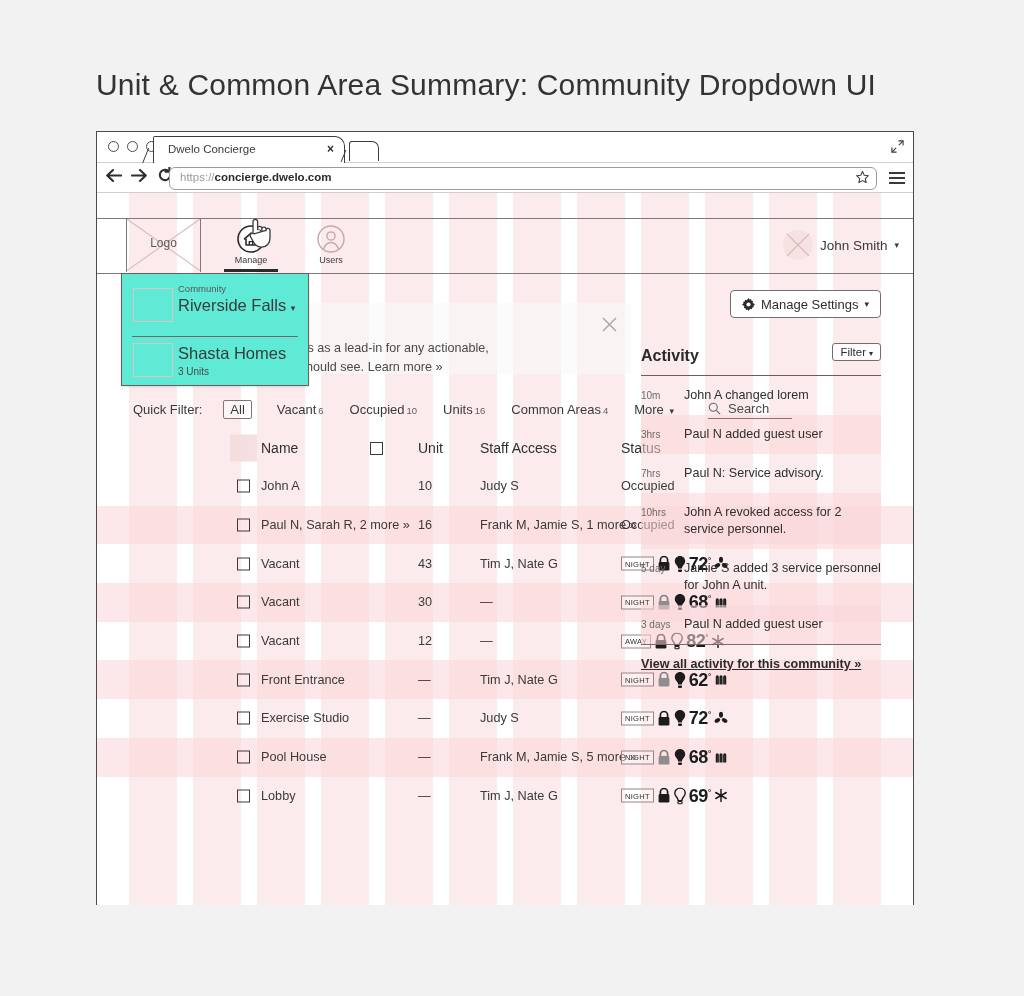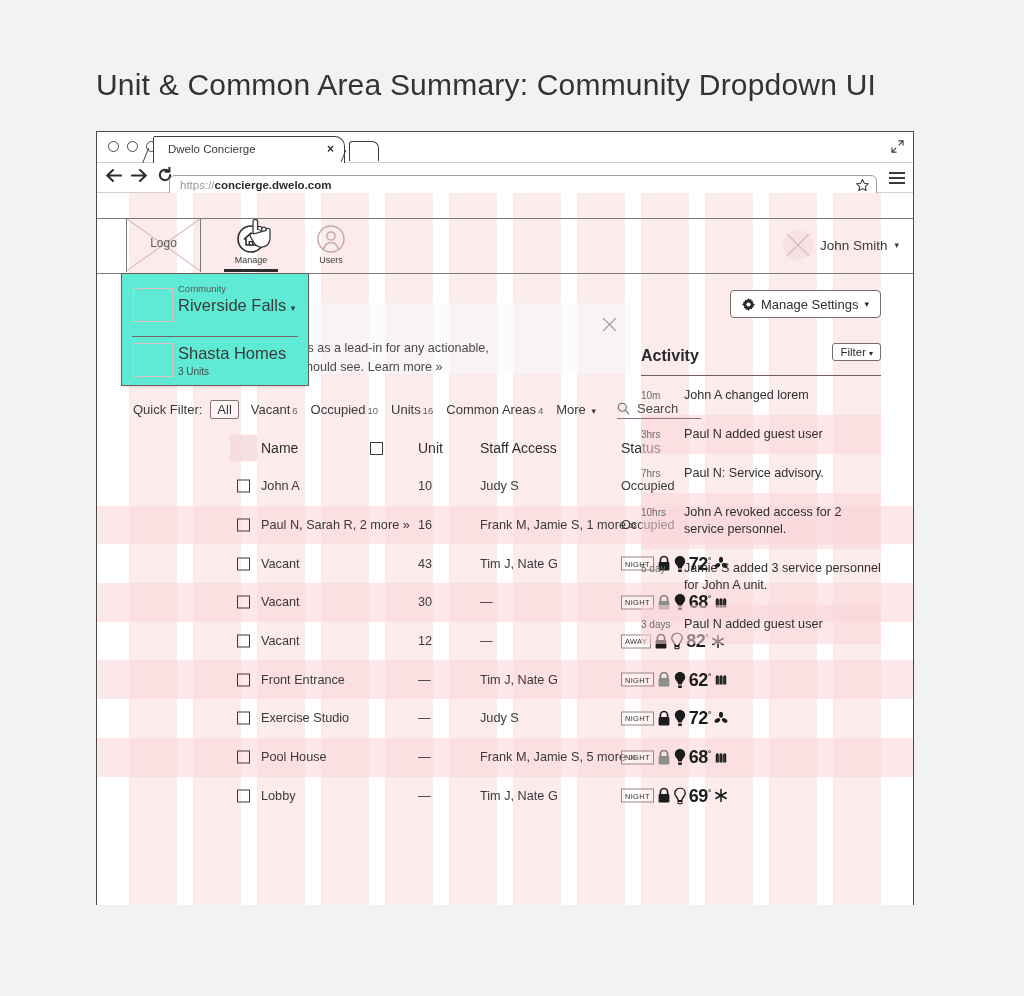--- a/index.html
+++ b/index.html
@@ -54,21 +54,21 @@
   }
   .maximize{
     position:absolute;right:9px;top:8px;width:13px;height:13px;color:#3a3a3a;
   }
   .nav-bar{
     position:relative;height:29px;border-bottom:1px solid #cfcfcf;background:#fff;
   }
   .nav-btns{position:absolute;left:8px;top:4px;display:flex;gap:9px;align-items:center;}
   .nav-btns svg{display:block}
   .urlbar{
-    position:absolute;left:72px;top:12px;right:36px;height:21px;
+    position:absolute;left:72px;top:4px;right:36px;height:21px;
     border:1.4px solid #9c9c9c;border-radius:6px;background:#fff;
   }
   .url-text{position:absolute;left:10px;top:3px;font-size:11.5px;}
   .url-scheme{color:#9a9a9a;}
   .url-host{color:#2b2b2b;font-weight:bold;}
   .url-star{position:absolute;right:6px;top:2px;}
   .hamburger{position:absolute;right:8px;top:6px;width:16px;}
   .hamburger i{display:block;height:2px;background:#3a3a3a;margin:3px 0;}
 
   
@@ -138,21 +138,21 @@
   .manage-settings{
     position:absolute;right:32px;top:97px;height:26px;
     border:1.2px solid #7b6a6c;border-radius:4px;background:#fff;
     display:flex;align-items:center;gap:6px;padding:0 11px;
     font-size:13px;color:#2e2e2e;z-index:12;cursor:pointer;
   }
 
   
   .quickfilter{
     position:absolute;left:36px;top:207px;display:flex;align-items:center;
-    font-size:13px;color:#3a3a3a;z-index:12;gap:0;
+    font-size:13px;color:#3a3a3a;z-index:12;gap:13px;
   }
   .qf-label{margin-right:8px;}
   .qf-chip{
     border:1.1px solid #8a7375;border-radius:2px;padding:1px 6px;margin-right:12px;
     background:rgba(255,255,255,.5);cursor:pointer;
   }
   .qf-item{margin-right:13px;cursor:pointer;white-space:nowrap;}
   .qf-item .cnt{font-size:9.5px;color:#5e5e5e;margin-left:2px;}
   .qf-search{position:relative;margin-left:8px;display:flex;align-items:center;gap:7px;
     border-bottom:1.4px solid #8a7375;padding-bottom:2px;width:84px;cursor:text;}
@@ -635,16 +635,19 @@
       </div>
       <div class="act-row">
         <span class="act-time">5 day</span>
         <span>Jamie S added 3 service personnel for John A unit.</span>
       </div>
       <div class="act-row stripe">
         <span class="act-time">3 days</span>
         <span>Paul N added guest user</span>
       </div>
 
+      <div class="act-foot">
+        <a href="#">View all activity for this community »</a>
+      </div>
     </div>
 
   </div>
 </div>
 
 </body></html>

